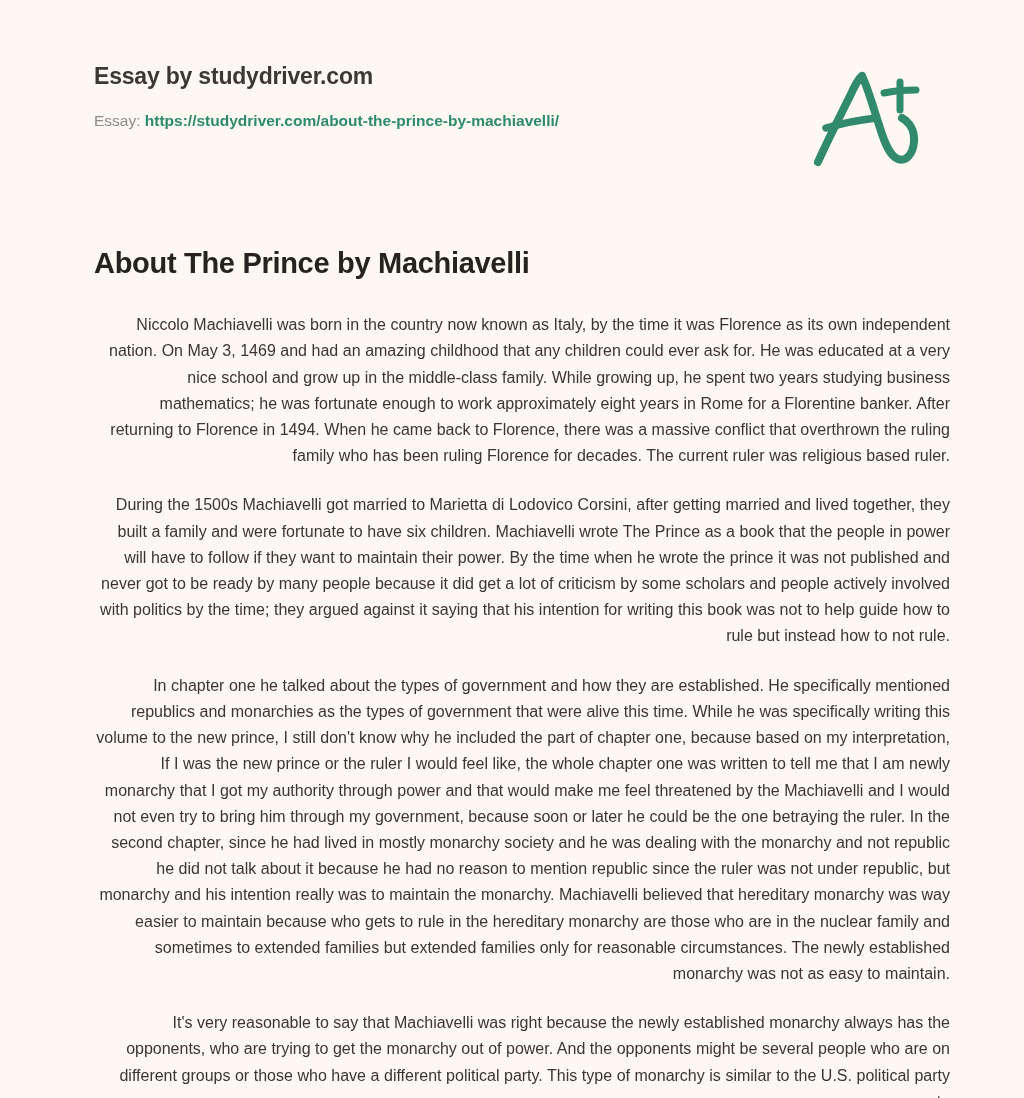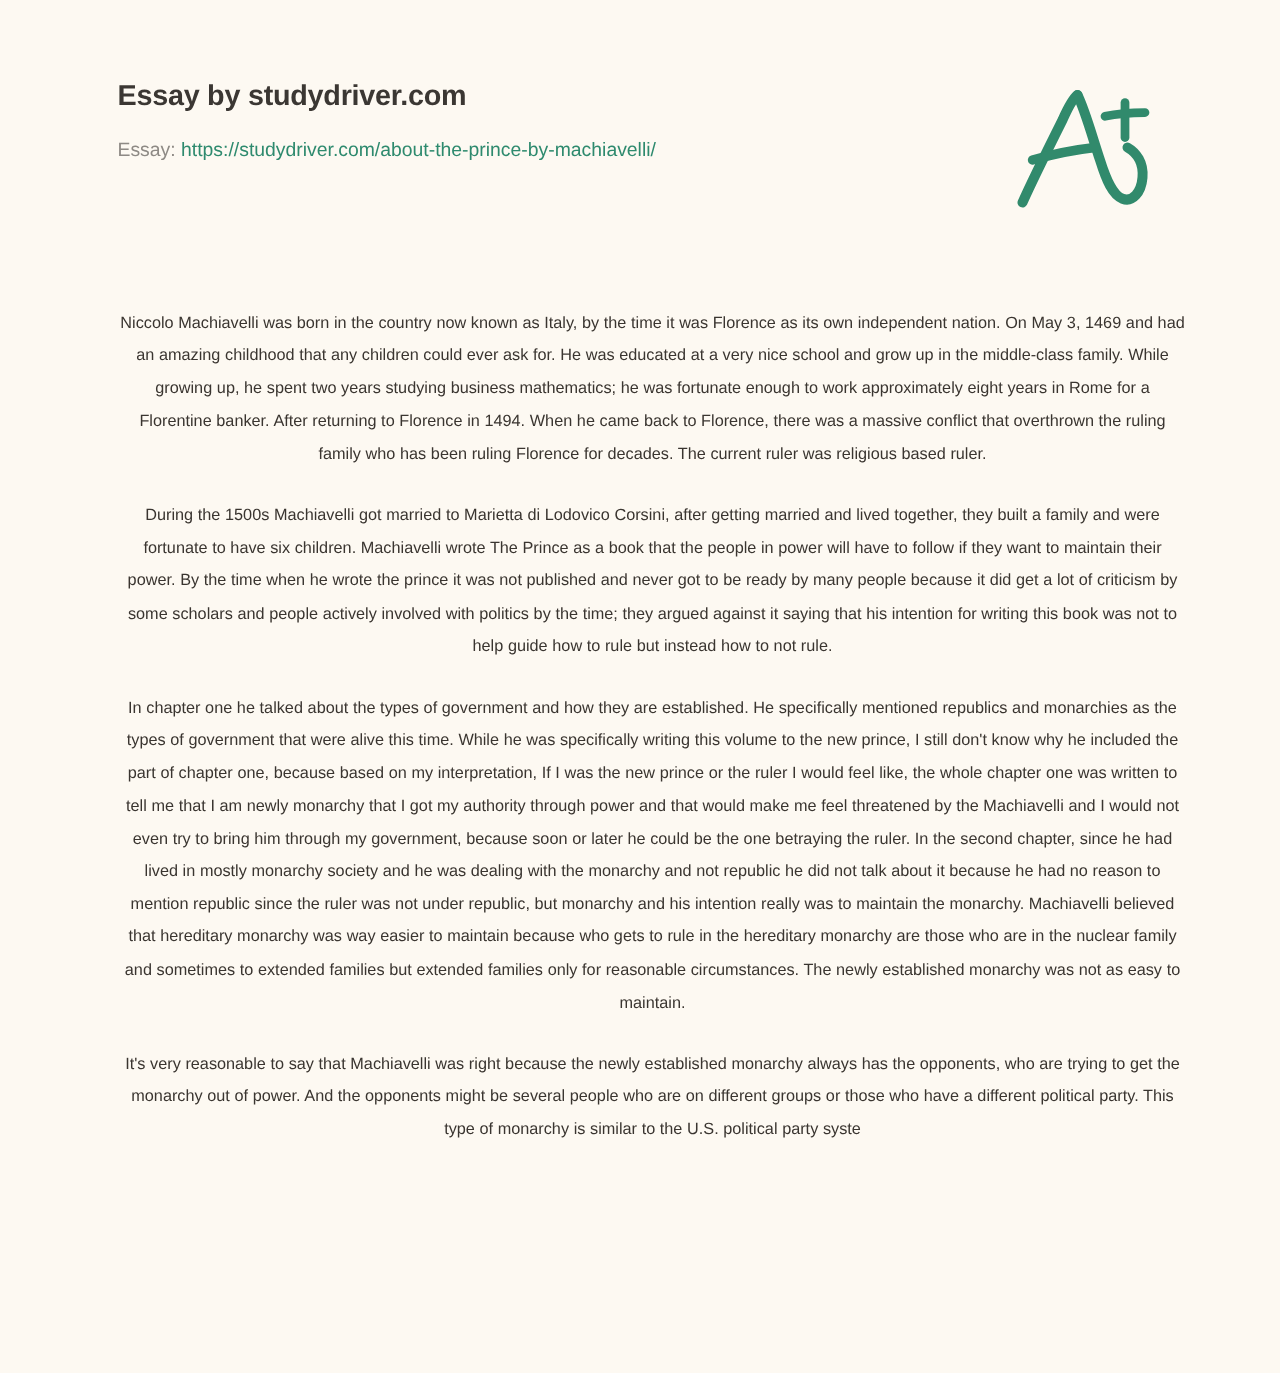--- a/index.html
+++ b/index.html
@@ -55,20 +55,21 @@
     white-space: nowrap;
   }
 
   .source-label {
     color: #8e8a85;
   }
 
   .source-url {
     color: #2e8a6e;
     text-decoration: none;
+    font-weight: bold;
   }
 
   
   .logo {
     position: absolute;
     left: 806px;
     top: 66px;
     width: 116px;
     height: 104px;
   }
@@ -91,24 +92,24 @@
     font-size: 29px;
     font-weight: bold;
     color: #26221f;
     letter-spacing: -0.3px;
     line-height: 1.25;
     margin: 0 0 31px 0;
   }
 
   .body-copy p {
     margin: 0 0 23px 0;
-    font-size: 13px;
+    font-size: 16px;
     line-height: 26.2px;
     color: #3a3530;
-    text-align: center;
+    text-align: right;
     word-spacing: 0.1px;
   }
 
   .body-copy p:last-child {
     margin-bottom: 0;
   }
 
   
   .page-clip {
     position: absolute;
@@ -147,20 +148,21 @@
 
           <path d="M78 27 C 87 25, 99 24, 110 24" stroke-width="7"></path>
         </g>
       </svg>
     </div>
 
   </div>
 
   <div class="article">
 
+    <h1 class="article-title">About The Prince by Machiavelli</h1>
 
     <div class="body-copy">
       <p>Niccolo Machiavelli was born in the country now known as Italy, by the time it was Florence as its own independent nation. On May 3, 1469 and had an amazing childhood that any children could ever ask for. He was educated at a very nice school and grow up in the middle-class family. While growing up, he spent two years studying business mathematics; he was fortunate enough to work approximately eight years in Rome for a Florentine banker. After returning to Florence in 1494. When he came back to Florence, there was a massive conflict that overthrown the ruling family who has been ruling Florence for decades. The current ruler was religious based ruler.</p>
       <p>During the 1500s Machiavelli got married to Marietta di Lodovico Corsini, after getting married and lived together, they built a family and were fortunate to have six children. Machiavelli wrote The Prince as a book that the people in power will have to follow if they want to maintain their power. By the time when he wrote the prince it was not published and never got to be ready by many people because it did get a lot of criticism by some scholars and people actively involved with politics by the time; they argued against it saying that his intention for writing this book was not to help guide how to rule but instead how to not rule.</p>
       <p>In chapter one he talked about the types of government and how they are established. He specifically mentioned republics and monarchies as the types of government that were alive this time. While he was specifically writing this volume to the new prince, I still don't know why he included the part of chapter one, because based on my interpretation, If I was the new prince or the ruler I would feel like, the whole chapter one was written to tell me that I am newly monarchy that I got my authority through power and that would make me feel threatened by the Machiavelli and I would not even try to bring him through my government, because soon or later he could be the one betraying the ruler.
 In the second chapter, since he had lived in mostly monarchy society and he was dealing with the monarchy and not republic he did not talk about it because he had no reason to mention republic since the ruler was not under republic, but monarchy and his intention really was to maintain the monarchy. Machiavelli believed that hereditary monarchy was way easier to maintain because who gets to rule in the hereditary monarchy are those who are in the nuclear family and sometimes to extended families but extended families only for reasonable circumstances. The newly established monarchy was not as easy to maintain.</p>
       <p>It's very reasonable to say that Machiavelli was right because the newly established monarchy always has the opponents, who are trying to get the monarchy out of power. And the opponents might be several people who are on different groups or those who have a different political party. This type of monarchy is similar to the U.S. political party syste</p>
     </div>
 
   </div>

